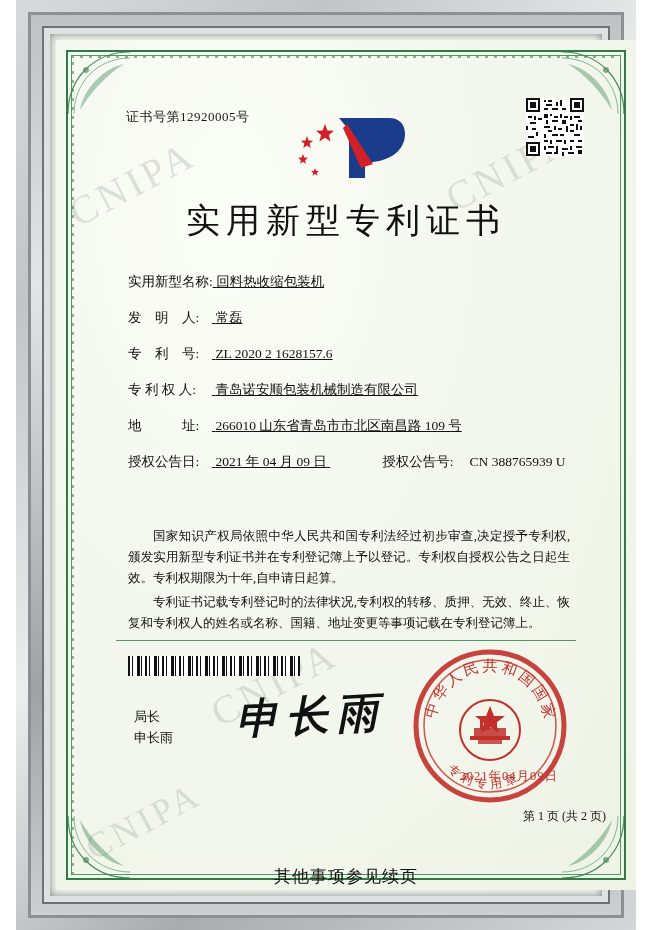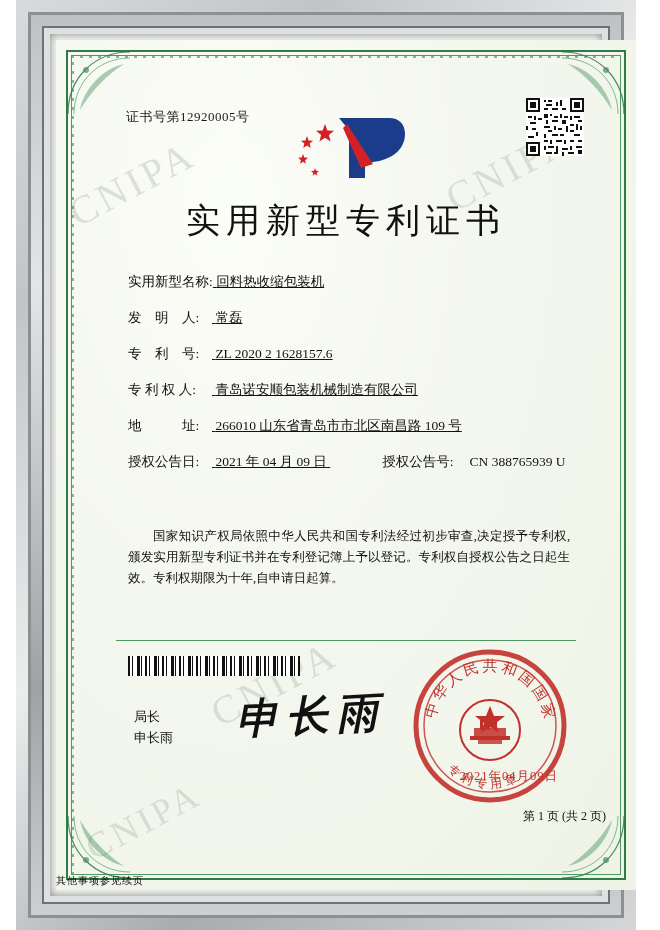--- a/index.html
+++ b/index.html
@@ -232,21 +232,22 @@
   .page-no {
     position: absolute;
     left: 0; right: 0; top: 740px;
     text-align: right;
     font-size: 12px;
     color: #111;
   }
   .footnote {
     position: absolute;
     left: 0; right: 0; bottom: 2px;
-    font-size: 10px;
+    text-align: center;
+    font-size: 17px;
     color: #111;
     letter-spacing: 1px;
   }
 </style>
 </head>
 <body>
 
 <div class="frame-outer">
   <div class="frame-bevel1"></div>
   <div class="frame-bevel2"></div>
@@ -412,20 +413,21 @@
           <span class="field-value">2021 年 04 月 09 日</span>
           <span class="col2">
             <span class="field-label">授权公告号:</span>
             <span class="field-value">CN 388765939 U</span>
           </span>
         </div>
       </div>
 
       <div class="body-text">
         <p>国家知识产权局依照中华人民共和国专利法经过初步审查,决定授予专利权,颁发实用新型专利证书并在专利登记簿上予以登记。专利权自授权公告之日起生效。专利权期限为十年,自申请日起算。</p>
+        <p>专利证书记载专利登记时的法律状况,专利权的转移、质押、无效、终止、恢复和专利权人的姓名或名称、国籍、地址变更等事项记载在专利登记簿上。</p>
       </div>
 
       <div class="hr-line"></div>
       <div class="barcode"></div>
 
       <div class="signature-block">
         <div>局长</div>
         <div>申长雨</div>
       </div>
       <div class="handwriting">申长雨</div>

